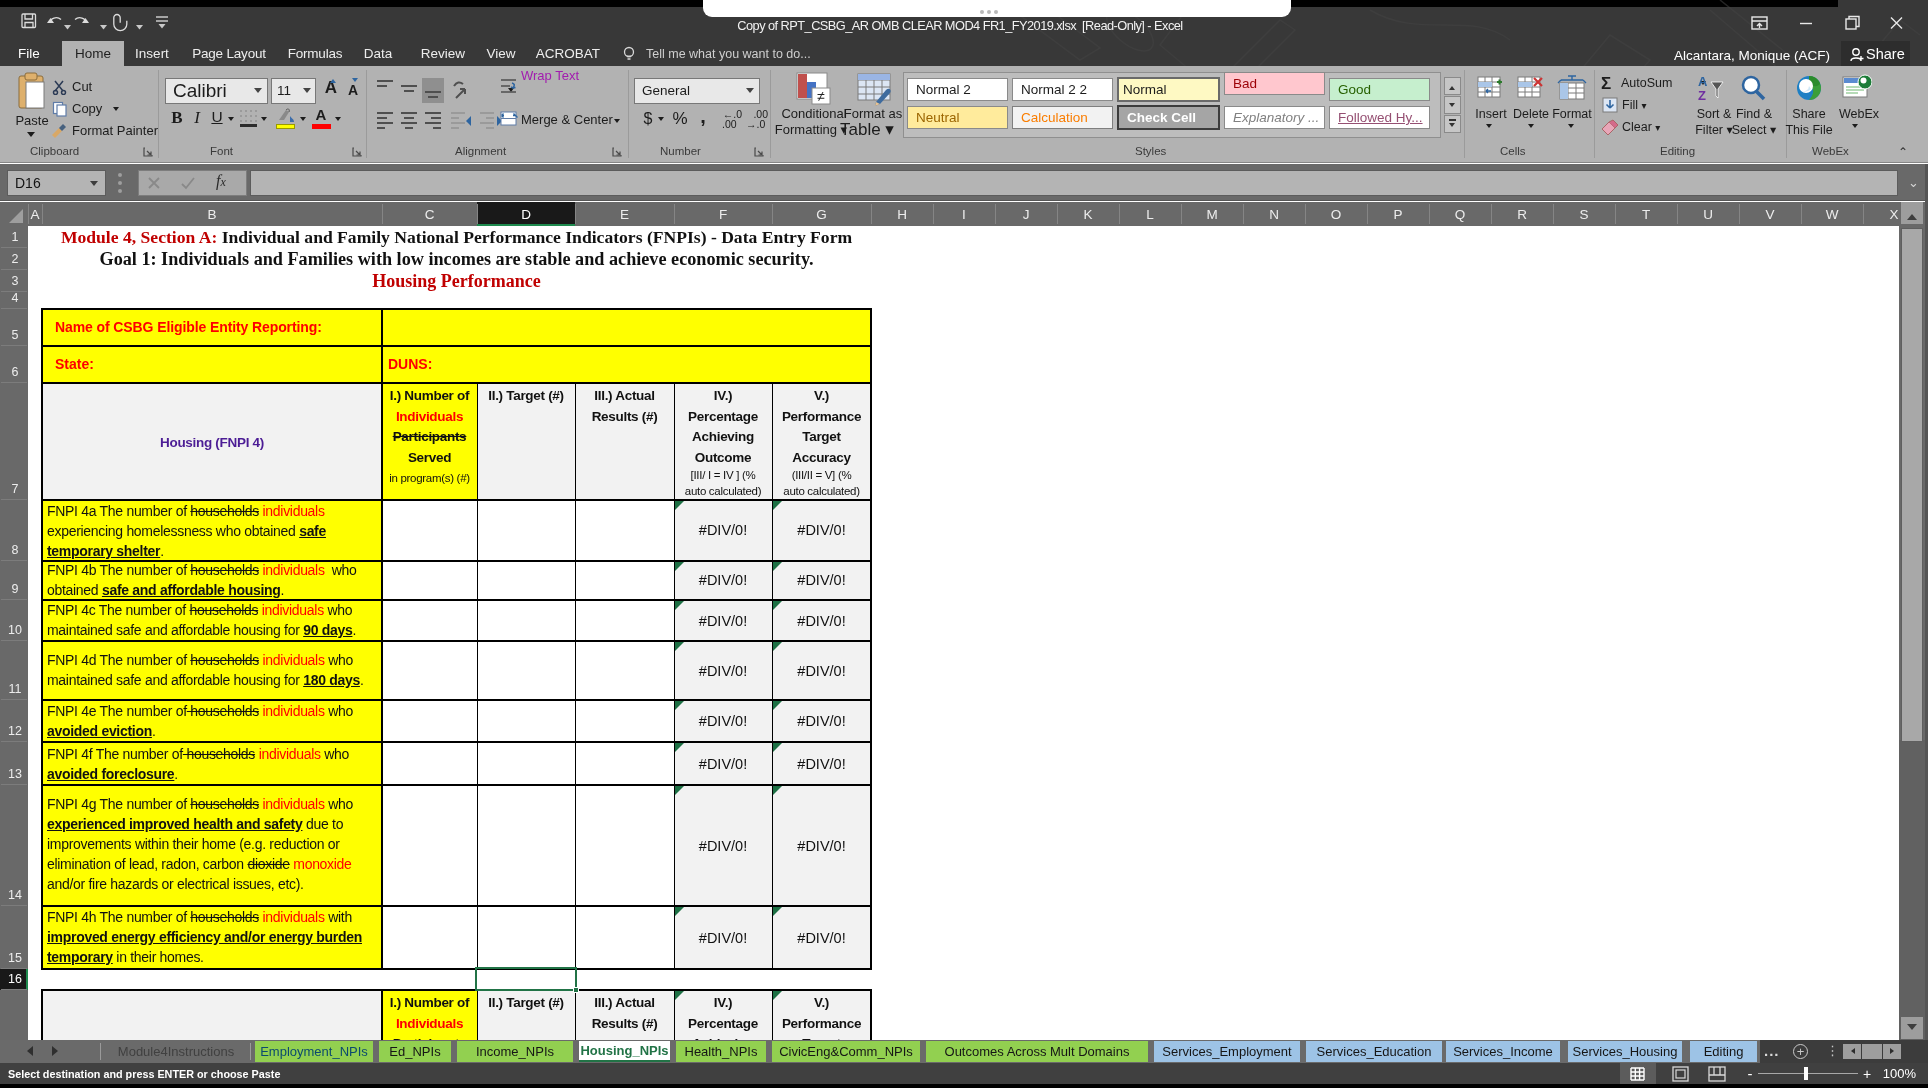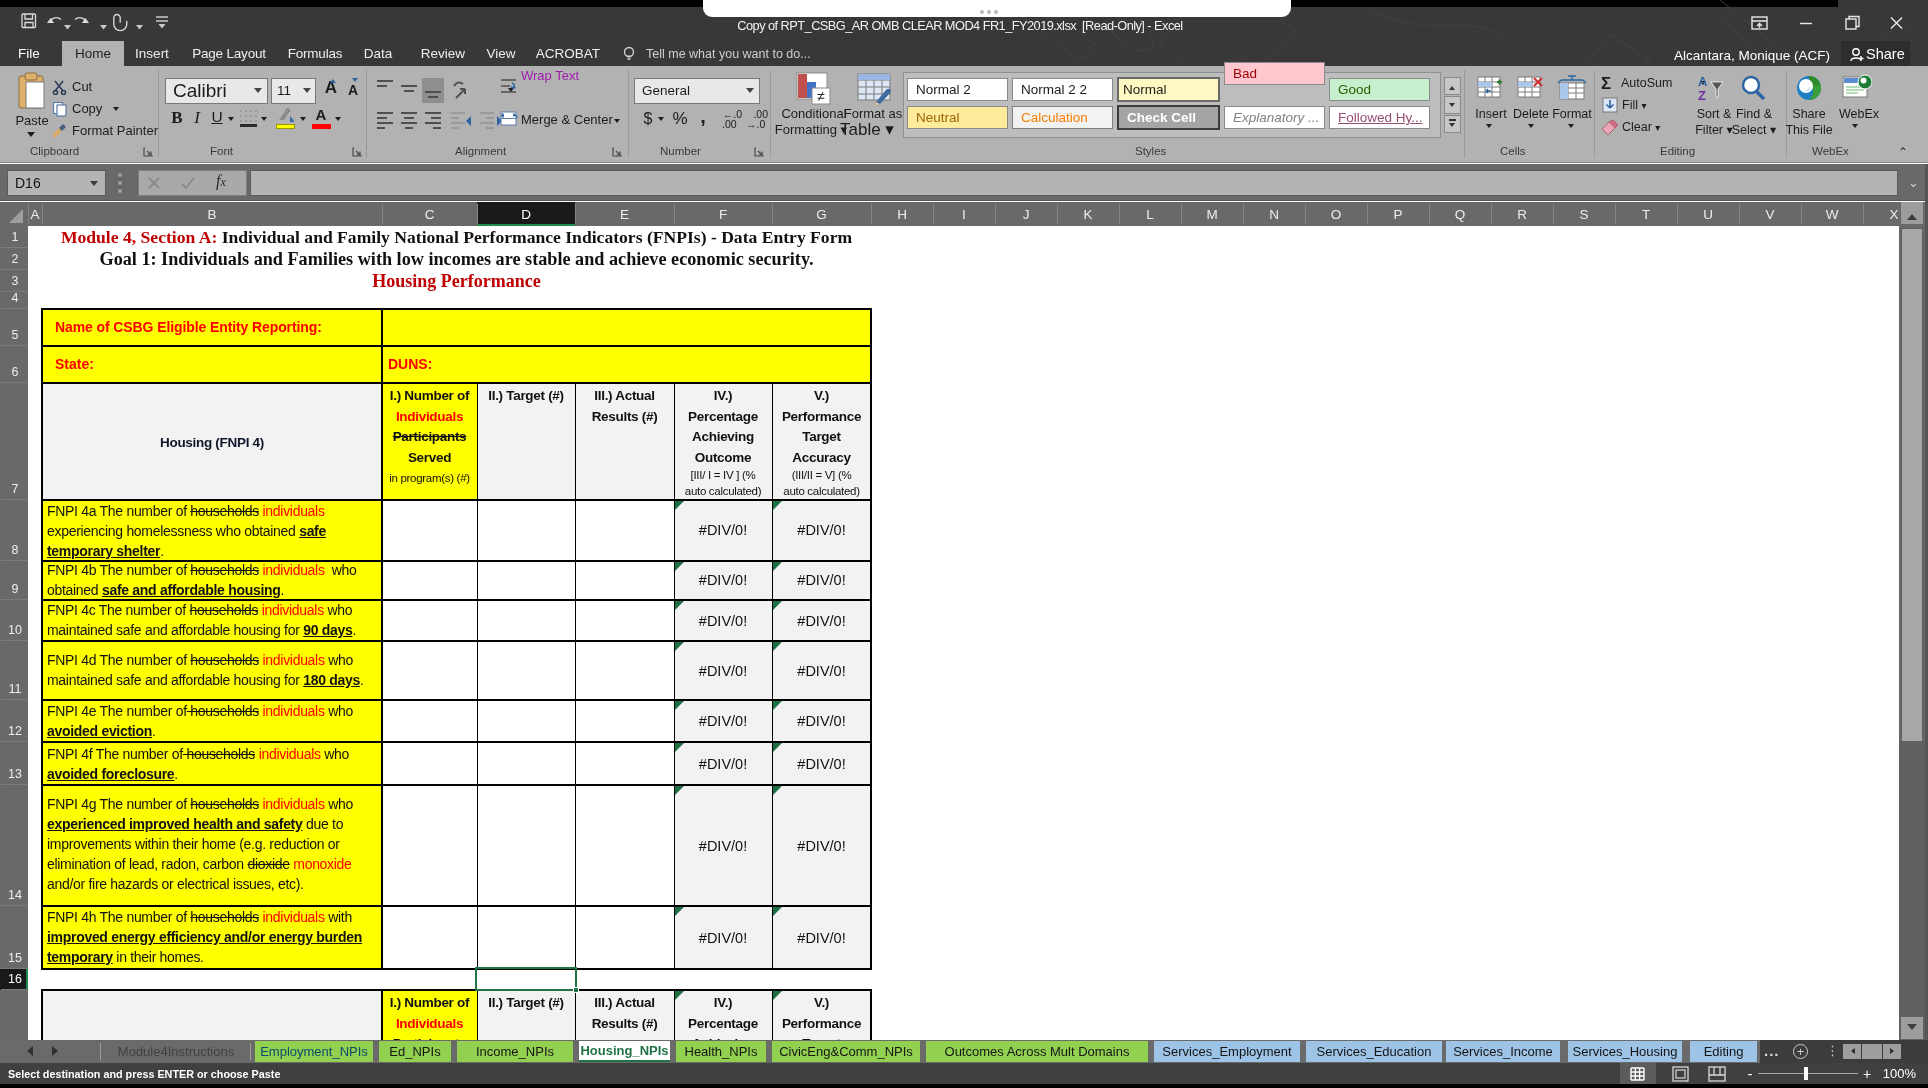--- a/index.html
+++ b/index.html
@@ -281,21 +281,21 @@
 <path d="M20 30 L30 18 C 33 15, 36 18, 34 21 L24 32 L19 34 Z" fill="#3e6b9e"></path>
     <path d="M20 30 L24 32 L19 34 Z" fill="#e8c291"></path>
 </svg>
 <div class="abs" style="left:840px;top:107px;width:66px;height:14px;line-height:14px;font-size:13px;color:#1c1c1c;text-align:center">Format as</div>
 <div class="abs" style="left:840px;top:123px;width:66px;height:14px;line-height:14px;font-size:17px;color:#1c1c1c;text-align:left">Table ▾</div>
 
 <div class="abs" style="left:903px;top:72px;width:538px;height:66px;background:#bdbdbd;border:1px solid #8f8f8f"></div>
 <div class="abs" style="left:907px;top:78px;width:101px;height:23px;background:#fff;border:1px solid #8a8a8a;font-size:13.5px;color:#1c1c1c;line-height:21px;padding-left:8px">Normal 2</div>
 <div class="abs" style="left:1012px;top:78px;width:101px;height:23px;background:#fff;border:1px solid #8a8a8a;font-size:13.5px;color:#1c1c1c;line-height:21px;padding-left:8px">Normal 2 2</div>
 <div class="abs" style="left:1117px;top:77px;width:103px;height:25px;background:#fef9c3;border:2px solid #6a6a6a;font-size:13.5px;color:#1c1c1c;line-height:21px;padding-left:4px">Normal</div>
-<div class="abs" style="left:1224px;top:62px;width:101px;height:23px;background:#ffc7ce;border:1px solid #8a8a8a;font-size:13.5px;color:#9c0006;line-height:21px;padding-left:8px">Bad</div>
+<div class="abs" style="left:1224px;top:72px;width:101px;height:23px;background:#ffc7ce;border:1px solid #8a8a8a;font-size:13.5px;color:#9c0006;line-height:21px;padding-left:8px">Bad</div>
 <div class="abs" style="left:1329px;top:78px;width:101px;height:23px;background:#c6efce;border:1px solid #8a8a8a;font-size:13.5px;color:#276100;line-height:21px;padding-left:8px">Good</div>
 <div class="abs" style="left:907px;top:106px;width:101px;height:23px;background:#ffeb9c;border:1px solid #8a8a8a;font-size:13.5px;color:#9c6500;line-height:21px;padding-left:8px">Neutral</div>
 <div class="abs" style="left:1012px;top:106px;width:101px;height:23px;background:#f2f2f2;border:1px solid #7f7f7f;font-size:13.5px;color:#fa7d00;line-height:21px;padding-left:8px">Calculation</div>
 <div class="abs" style="left:1117px;top:105px;width:103px;height:25px;background:#a5a5a5;border:2px solid #3c3c3c;font-size:13.5px;color:#fff;font-weight:bold;line-height:21px;padding-left:8px">Check Cell</div>
 <div class="abs" style="left:1224px;top:106px;width:101px;height:23px;background:#fff;border:1px solid #8a8a8a;font-size:13.5px;color:#808080;font-style:italic;line-height:21px;padding-left:8px">Explanatory ...</div>
 <div class="abs" style="left:1329px;top:106px;width:101px;height:23px;background:#fff;border:1px solid #8a8a8a;font-size:13.5px;color:#954f72;line-height:21px;padding-left:8px"><span style="text-decoration:underline">Followed Hy...</span></div>
 <div class="abs" style="left:1444px;top:77px;width:17px;height:18px;background:#c6c6c6;border:1px solid #8a8a8a"></div>
 <div class="abs" style="left:1449px;top:83px;width:0px;height:0px;border:3.5px solid transparent;border-bottom:4.5px solid #333"></div>
 <div class="abs" style="left:1444px;top:96px;width:17px;height:18px;background:#c6c6c6;border:1px solid #8a8a8a"></div>
 <div class="abs" style="left:1449px;top:103px;width:0px;height:0px;border:3.5px solid transparent;border-top:4.5px solid #333"></div>
@@ -621,21 +621,21 @@
 <div class="abs" style="left:41px;top:989px;width:2px;height:51px;background:#000"></div>
 <div class="abs" style="left:381px;top:989px;width:2px;height:51px;background:#000"></div>
 <div class="abs" style="left:870px;top:989px;width:2px;height:51px;background:#000"></div>
 <div class="abs" style="left:477px;top:989px;width:1px;height:51px;background:#000"></div>
 <div class="abs" style="left:575px;top:989px;width:1px;height:51px;background:#000"></div>
 <div class="abs" style="left:674px;top:989px;width:1px;height:51px;background:#000"></div>
 <div class="abs" style="left:772px;top:989px;width:1px;height:51px;background:#000"></div>
 <div class="abs b red" style="left:55px;top:309px;width:320px;height:37px;line-height:37px;font-size:14px;letter-spacing:-0.1px">Name of CSBG Eligible Entity Reporting:</div>
 <div class="abs b red" style="left:55px;top:346px;width:200px;height:37px;line-height:37px;font-size:14px">State:</div>
 <div class="abs b red" style="left:388px;top:346px;width:200px;height:37px;line-height:37px;font-size:14px">DUNS:</div>
-<div class="abs b ctr" style="left:42px;top:433px;width:340px;height:20px;line-height:20px;font-size:13.5px;color:#0f172a;letter-spacing:-0.3px">Housing (FNPI 4)</div>
+<div class="abs b ctr" style="left:42px;top:433px;width:340px;height:20px;line-height:20px;font-size:13.5px;color:#4c1d95;letter-spacing:-0.3px">Housing (FNPI 4)</div>
 <div class="abs b ctr" style="left:382px;top:386px;width:95px;height:82px;line-height:20.5px;font-size:13.5px;color:#111;letter-spacing:-0.3px">I.) Number of<br><span class="red">Individuals</span><br><s>Participants</s><br>Served</div>
 <div class="abs ctr" style="left:381px;top:469px;width:97px;height:18px;line-height:18px;font-size:11.5px;color:#111;letter-spacing:-0.3px">in program(s) (#)</div>
 <div class="abs b ctr" style="left:477px;top:386px;width:98px;height:20px;line-height:20.5px;font-size:13.5px;color:#111;letter-spacing:-0.3px">II.) Target (#)</div>
 <div class="abs b ctr" style="left:575px;top:386px;width:99px;height:41px;line-height:20.5px;font-size:13.5px;color:#111;letter-spacing:-0.3px">III.) Actual<br>Results (#)</div>
 <div class="abs b ctr" style="left:674px;top:386px;width:98px;height:82px;line-height:20.5px;font-size:13.5px;color:#111;letter-spacing:-0.3px">IV.)<br>Percentage<br>Achieving<br>Outcome</div>
 <div class="abs ctr" style="left:674px;top:467px;width:98px;height:33px;line-height:16px;font-size:11.5px;color:#111;letter-spacing:-0.3px">[III/ I = IV ] (%<br>auto calculated)</div>
 <div class="abs b ctr" style="left:772px;top:386px;width:99px;height:82px;line-height:20.5px;font-size:13.5px;color:#111;letter-spacing:-0.3px">V.)<br>Performance<br>Target<br>Accuracy</div>
 <div class="abs ctr" style="left:772px;top:467px;width:99px;height:33px;line-height:16px;font-size:11.5px;color:#111;letter-spacing:-0.3px">(III/II = V] (%<br>auto calculated)</div>
 <div class="abs" style="left:47px;top:501px;width:334px;line-height:20px;font-size:14px;color:#111;letter-spacing:-0.3px">FNPI 4a The number of <s>households</s> <span class="red">individuals</span><br>experiencing homelessness who obtained <span class="bu">safe </span><br><span class="bu">temporary shelter</span>.</div>
 <div class="abs" style="left:47px;top:560px;width:334px;line-height:20px;font-size:14px;color:#111;letter-spacing:-0.3px">FNPI 4b The number of <s>households</s> <span class="red">individuals</span>&nbsp; who<br>obtained <span class="bu">safe and affordable housing</span>.</div>

